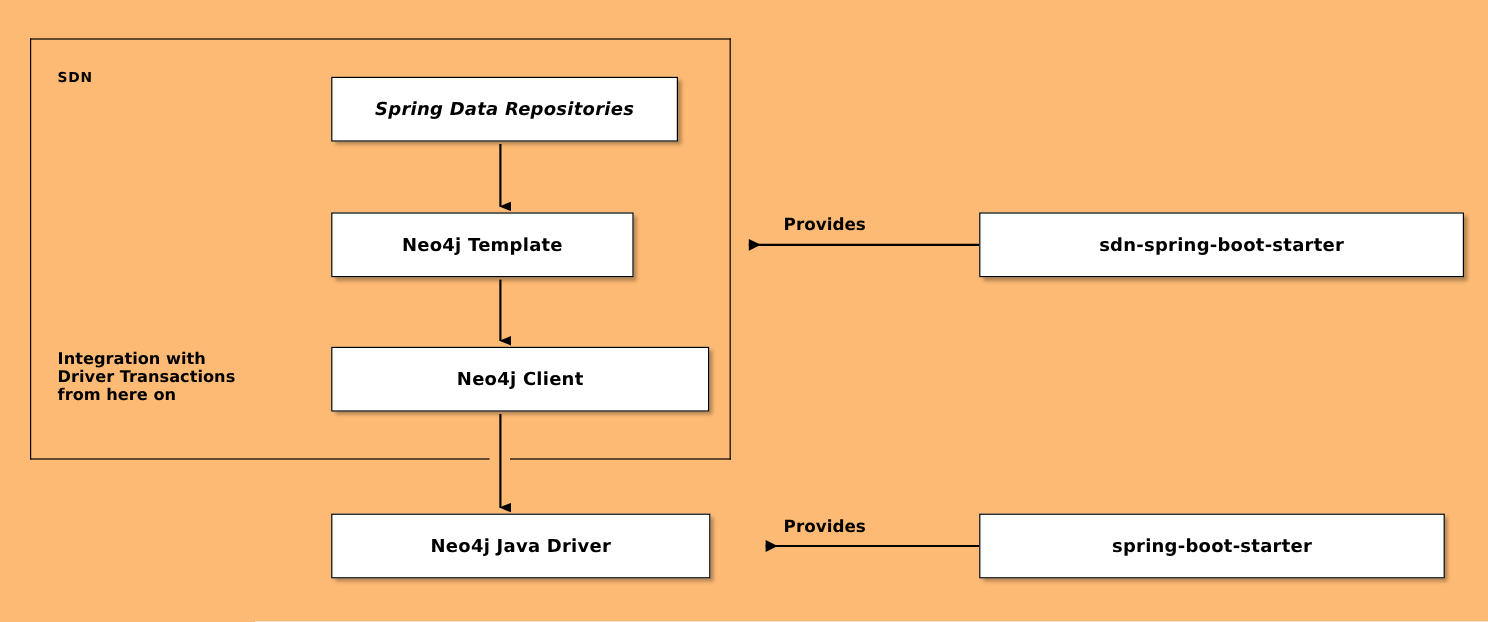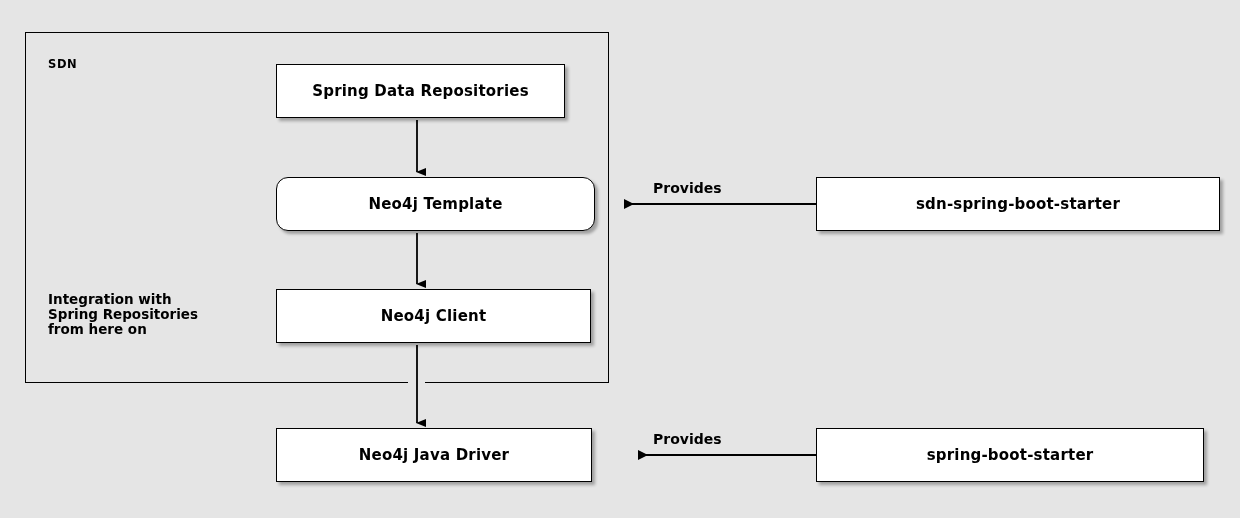--- a/index.html
+++ b/index.html
@@ -8,21 +8,21 @@
     padding: 0;
     background: #ffffff;
   }
   body {
     font-family: "DejaVu Sans", sans-serif;
   }
   #diagram {
     position: relative;
     width: 1240px;
     height: 518px;
-    background: #e5e5e5;
+    background: #fdba74;
     overflow: hidden;
   }
 
   
   .node {
     position: absolute;
     box-sizing: border-box;
     background: #ffffff;
     border: 1.6px solid #000000;
     box-shadow: 3px 3px 3px rgba(0,0,0,0.30);
@@ -92,21 +92,21 @@
 <body>
 
 <div id="diagram">
 
   <div class="package" style="left:25px; top:32px; width:584px; height:351px;"></div>
   <div class="package-bottom-left" style="left:25px; top:382px; width:383px;"></div>
   <div class="package-bottom-right" style="left:425px; top:382px; width:184px;"></div>
   <div class="package-label" style="left:48px; top:57px;">SDN</div>
 
   <div class="note-text" style="left:48px; top:292px;">Integration with
-Spring Repositories
+Driver Transactions
 from here on</div>
 
   <svg id="connectors" viewBox="0 0 1240 518" xmlns="http://www.w3.org/2000/svg">
     <defs>
       <marker id="arrowDown" markerWidth="10" markerHeight="10" refX="5" refY="9" orient="auto" markerUnits="userSpaceOnUse">
         <path d="M 1 0 L 9 0 L 5 10 z" fill="#000000"></path>
       </marker>
       <marker id="arrowLeft" markerWidth="11" markerHeight="11" refX="10" refY="5.5" orient="auto" markerUnits="userSpaceOnUse">
         <path d="M 10 0.6 L 10 10.4 L 0 5.5 z" fill="#000000"></path>
       </marker>
@@ -129,23 +129,23 @@
     </g>
 
     <g>
       <path d="M 816 455 L 638 455" stroke="#000000" stroke-width="1.8" fill="none" marker-end="url(#arrowLeft)"></path>
     </g>
   </svg>
 
   <div class="edge-label" style="left:653px; top:180px;">Provides</div>
   <div class="edge-label" style="left:653px; top:431px;">Provides</div>
 
-  <div class="node" style="left:276px; top:64px; width:289px; height:54px;">Spring Data Repositories</div>
+  <div class="node" style="left:276px; top:64px; width:289px; height:54px;font-style:italic;">Spring Data Repositories</div>
 
-  <div class="node" style="left:276px; top:177px; width:319px; height:54px;border-radius:12px;">Neo4j Template</div>
+  <div class="node" style="left:276px; top:177px; width:252px; height:54px;">Neo4j Template</div>
 
   <div class="node" style="left:276px; top:289px; width:315px; height:54px;">Neo4j Client</div>
 
   <div class="node" style="left:276px; top:428px; width:316px; height:54px;">Neo4j Java Driver</div>
 
   <div class="node" style="left:816px; top:177px; width:404px; height:54px;">sdn-spring-boot-starter</div>
 
   <div class="node" style="left:816px; top:428px; width:388px; height:54px;">spring-boot-starter</div>
 
 </div>

